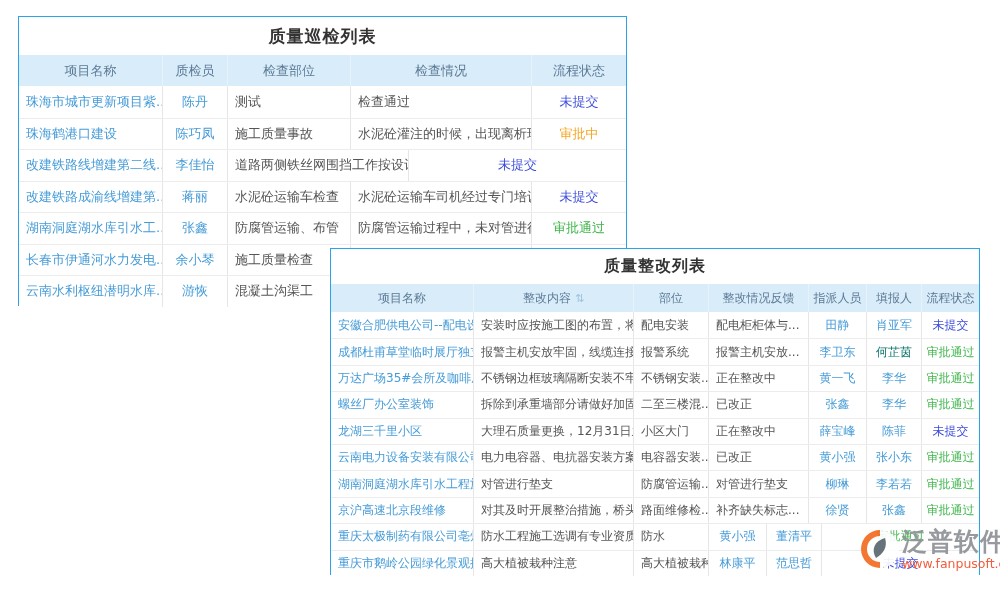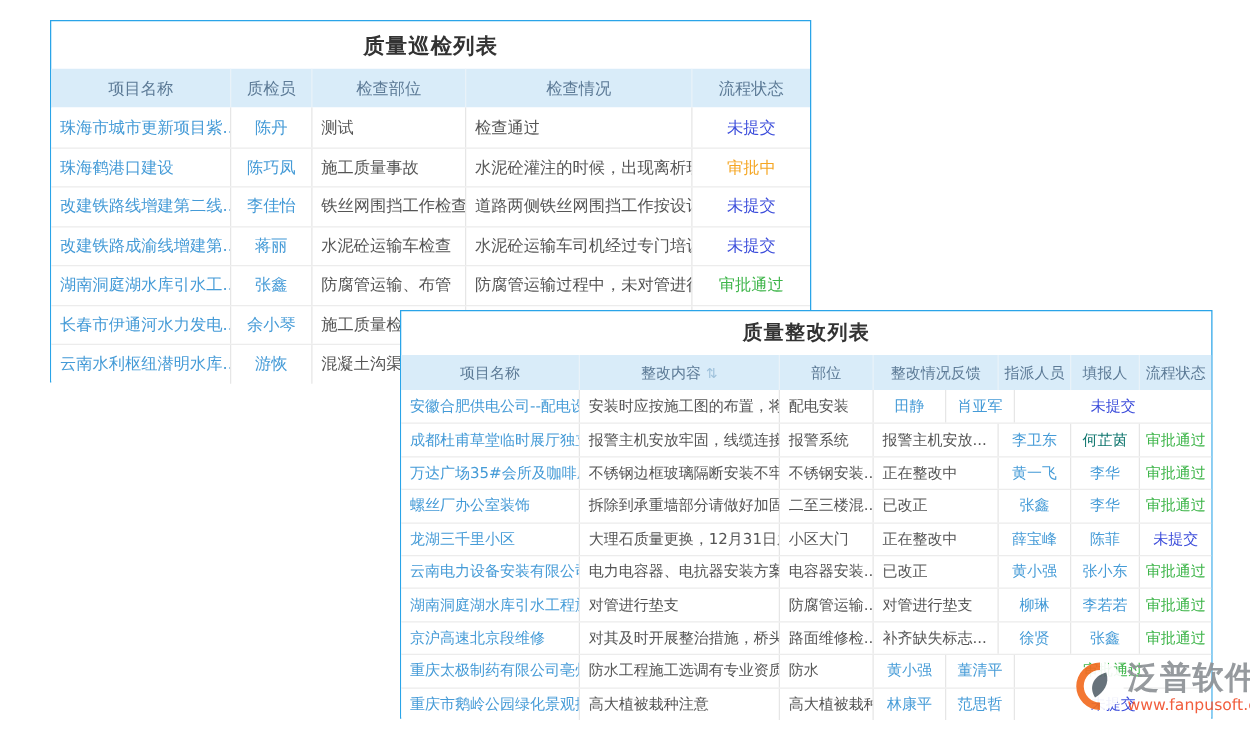--- a/index.html
+++ b/index.html
@@ -29,28 +29,28 @@
     display:flex;align-items:center;box-sizing:border-box;
     border-right:1px solid #e6e6e6;padding:0 7px;
     white-space:nowrap;overflow:hidden;color:#555;
   }
   .td:last-child{border-right:none;flex:1;}
   .td.center{justify-content:center;}
   .sort-ic{
     font-size:11px;color:#9fc2dc;line-height:1;cursor:pointer;
   }
   
-  #t1{left:40px;top:16px;width:609px;height:290px;z-index:1;}
+  #t1{left:18px;top:16px;width:609px;height:290px;z-index:1;}
   #t1 .panel-title{height:38px;font-size:17px;}
   #t1 .thead{height:31px;}
   #t1 .th{font-size:13px;}
   #t1 .tr{height:31.5px;}
   #t1 .td{font-size:13px;}
   
-  #t2{left:320px;top:248px;width:650px;height:327px;z-index:2;}
+  #t2{left:330px;top:248px;width:650px;height:327px;z-index:2;}
   #t2 .panel-title{height:35px;font-size:16px;}
   #t2 .thead{height:28px;}
   #t2 .th{font-size:12px;}
   #t2 .tr{height:26.4px;}
   #t2 .td{font-size:12px;}
   
   .watermark{
     position:absolute;left:860px;top:527px;width:140px;height:60px;
     z-index:3;display:flex;align-items:flex-start;opacity:.92;
     pointer-events:none;
@@ -98,21 +98,20 @@
       <div class="tr">
         <div class="td" style="width: 144px; color: rgb(69, 155, 215);">珠海鹤港口建设</div>
         <div class="td center" style="width: 65px; color: rgb(69, 155, 215);">陈巧凤</div>
         <div class="td" style="width: 123px; color: rgb(85, 85, 85);">施工质量事故</div>
         <div class="td" style="width: 181px; color: rgb(85, 85, 85);">水泥砼灌注的时候，出现离析现象</div>
         <div class="td center" style="width: 96px; color: rgb(245, 166, 35);">审批中</div>
       </div>
       <div class="tr">
         <div class="td" style="width: 144px; color: rgb(69, 155, 215);">改建铁路线增建第二线...</div>
         <div class="td center" style="width: 65px; color: rgb(69, 155, 215);">李佳怡</div>
-        <div class="td" style="width: 123px; color: rgb(85, 85, 85);">铁丝网围挡工作检查</div>
         <div class="td" style="width: 181px; color: rgb(85, 85, 85);">道路两侧铁丝网围挡工作按设计...</div>
         <div class="td center" style="width: 96px; color: rgb(61, 78, 219);">未提交</div>
       </div>
       <div class="tr">
         <div class="td" style="width: 144px; color: rgb(69, 155, 215);">改建铁路成渝线增建第...</div>
         <div class="td center" style="width: 65px; color: rgb(69, 155, 215);">蒋丽</div>
         <div class="td" style="width: 123px; color: rgb(85, 85, 85);">水泥砼运输车检查</div>
         <div class="td" style="width: 181px; color: rgb(85, 85, 85);">水泥砼运输车司机经过专门培训...</div>
         <div class="td center" style="width: 96px; color: rgb(61, 78, 219);">未提交</div>
       </div>
@@ -164,20 +163,21 @@
       </div>
       <div class="th" style="width: 59px;">
         <span>流程状态</span>
       </div>
     </div>
   <div class="tbody" id="t2-body">
       <div class="tr">
         <div class="td" style="width: 143px; color: rgb(69, 155, 215);">安徽合肥供电公司--配电设备...</div>
         <div class="td" style="width: 160px; color: rgb(85, 85, 85);">安装时应按施工图的布置，将...</div>
         <div class="td" style="width: 75px; color: rgb(85, 85, 85);">配电安装</div>
+        <div class="td" style="width: 100px; color: rgb(85, 85, 85);">配电柜柜体与...</div>
         <div class="td center" style="width: 58px; color: rgb(69, 155, 215);">田静</div>
         <div class="td center" style="width: 55px; color: rgb(69, 155, 215);">肖亚军</div>
         <div class="td center" style="width: 59px; color: rgb(61, 78, 219);">未提交</div>
       </div>
       <div class="tr">
         <div class="td" style="width: 143px; color: rgb(69, 155, 215);">成都杜甫草堂临时展厅独立展...</div>
         <div class="td" style="width: 160px; color: rgb(85, 85, 85);">报警主机安放牢固，线缆连接...</div>
         <div class="td" style="width: 75px; color: rgb(85, 85, 85);">报警系统</div>
         <div class="td" style="width: 100px; color: rgb(85, 85, 85);">报警主机安放...</div>
         <div class="td center" style="width: 58px; color: rgb(69, 155, 215);">李卫东</div>

